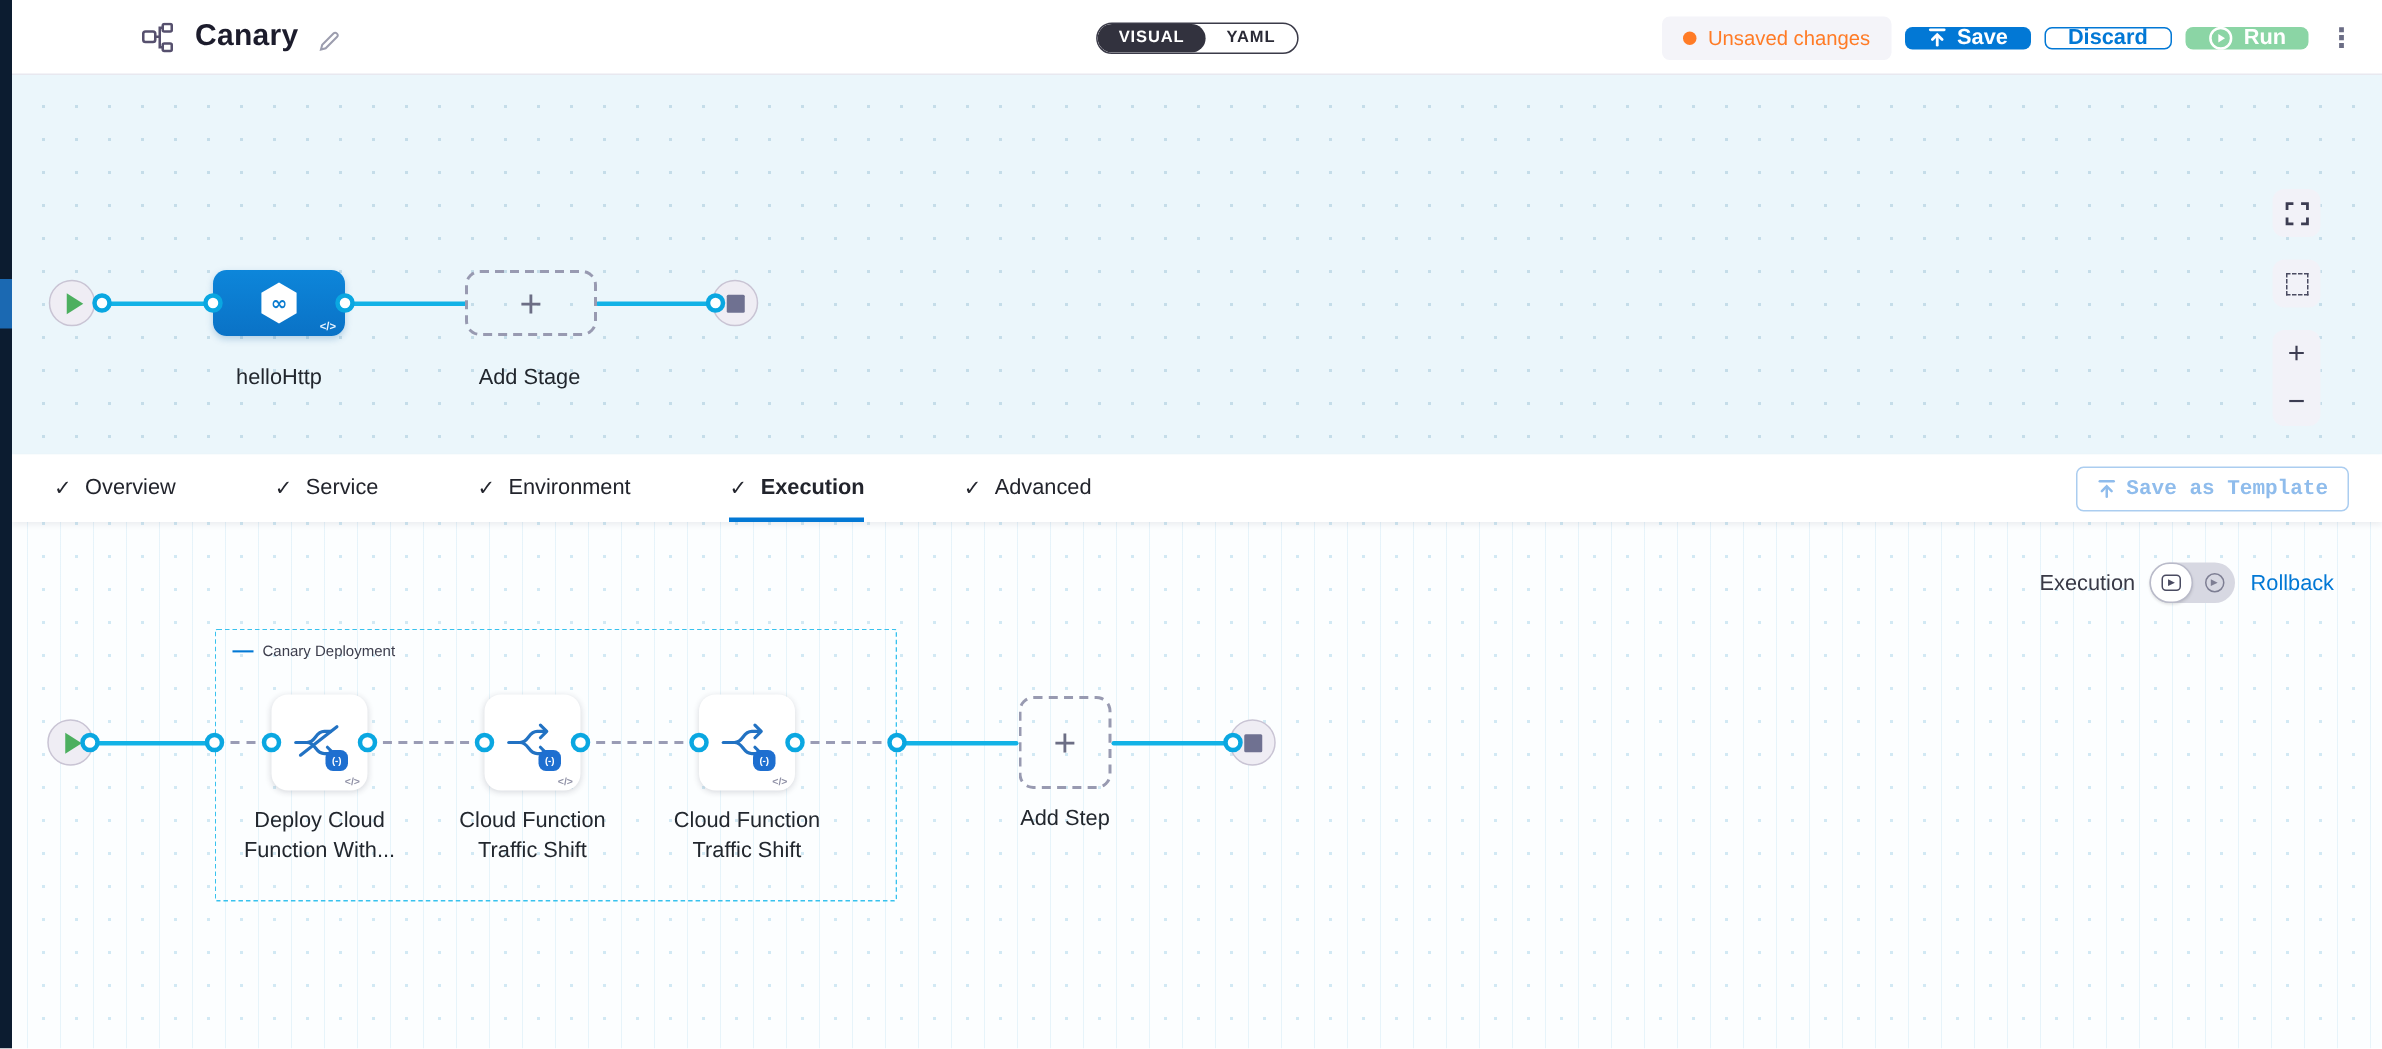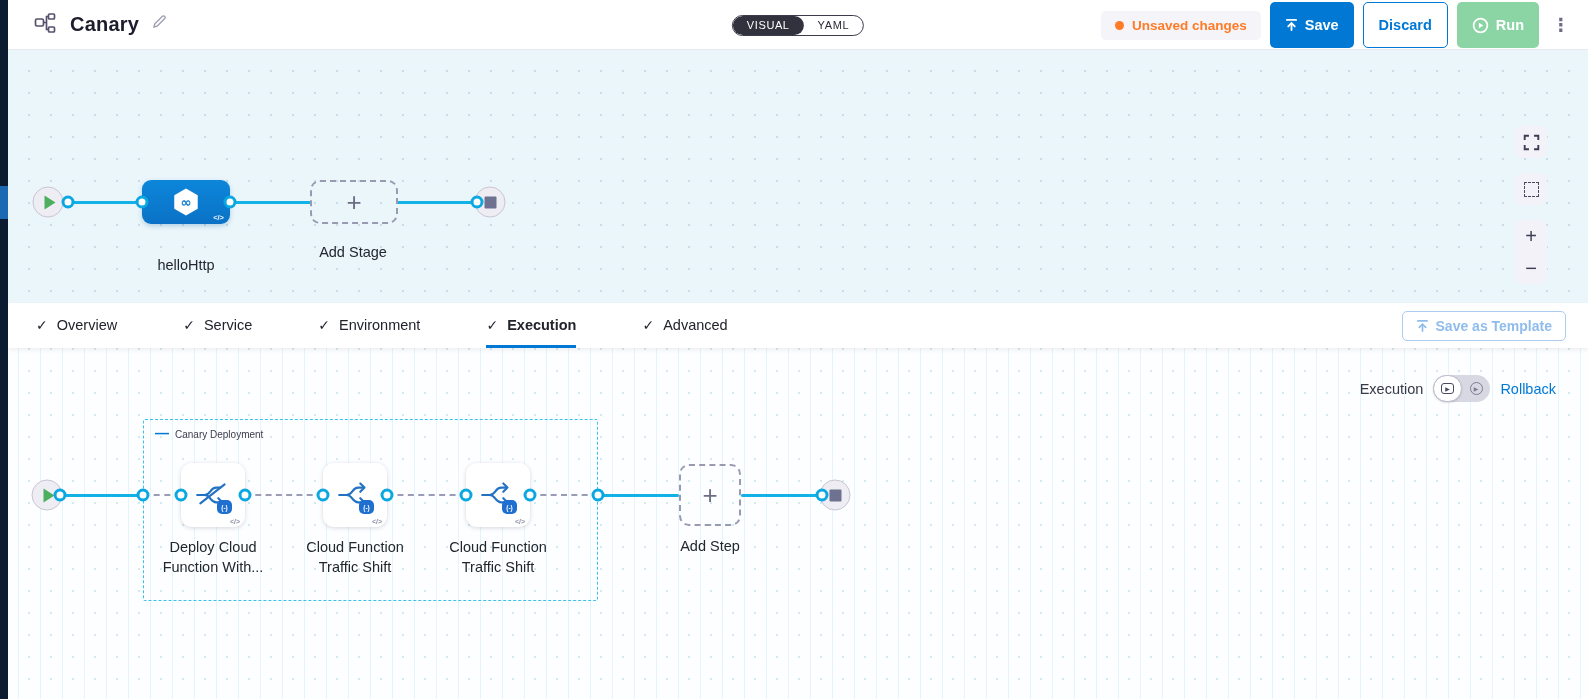--- a/index.html
+++ b/index.html
@@ -6,52 +6,52 @@
   html,body { width:1588px; height:699px; }
   body { font-family: "Liberation Sans", "DejaVu Sans", sans-serif; background:#fff; overflow:hidden; }
   #app { position:relative; width:1588px; height:699px; background:#fff; }
 
   
   .leftrail { position:absolute; left:0; top:0; width:8px; height:699px; background:#0c1c30; z-index:20; }
   .leftrail .indicator { position:absolute; left:0; top:186px; width:8px; height:33px; background:#1b69b2; }
 
   
   .header { position:absolute; left:8px; top:0; right:0; height:50px; background:#fff; border-bottom:1px solid #e8e8ef; z-index:10; display:flex; align-items:center; }
-  .title-wrap { display:flex; align-items:flex-start; gap:10px; padding-left:26px; }
+  .title-wrap { display:flex; align-items:flex-end; gap:10px; padding-left:42px;margin-left:44px; }
   .page-title { font-size:20px; font-weight:700; color:#1c1c2c; letter-spacing:.2px; }
   .pencil { margin-left:2px; display:flex; align-items:center; }
 
   .mode-toggle { position:absolute; left:50%; top:15px; transform:translateX(-50%); display:flex; border:1px solid #3b3b49; border-radius:11px; background:#fff; overflow:hidden; height:21px; }
-  .mode-seg { font-size:11px; font-weight:400; letter-spacing:.6px; padding:3px 14px 0; color:#2a2a36; cursor:pointer; }
+  .mode-seg { font-size:11px; font-weight:700; letter-spacing:.6px; padding:3px 14px 0; color:#2a2a36; cursor:pointer; }
   .mode-seg.active { background:#32323e; color:#fff; border-radius:11px; }
 
   .header-right { position:absolute; right:14px; top:0; height:50px; display:flex; align-items:center; gap:9px; }
   .unsaved { display:flex; align-items:center; gap:8px; background:#f4f4f9; border-radius:5px; padding:7px 14px; }
   .unsaved .dot { width:9px; height:9px; border-radius:50%; background:#ff7b26; }
-  .unsaved .txt { color:#ff7b26; font-size:13.5px; font-weight:700; }
-  .btn { display:flex; align-items:center; gap:7px; height:46px; padding:0 15px; border-radius:5px; font-size:14.5px; font-weight:700; cursor:pointer; border:none; }
+  .unsaved .txt { color:#ff7b26; font-size:13.5px; font-weight:400; }
+  .btn { display:flex; align-items:center; gap:7px; height:15px; padding:0 15px; border-radius:5px; font-size:14.5px; font-weight:700; cursor:pointer; border:none; }
   .btn-save { background:#0278d5; color:#fff; }
   .btn-discard { background:#fff; color:#0278d5; border:1.5px solid #0278d5; }
   .btn-run { background:#8bd5a5; color:#fff; }
   .kebab { color:#6b6d85; font-size:18px; font-weight:700; padding:0 4px; cursor:pointer; letter-spacing:0; }
 
   
   .canvas-top { position:absolute; left:8px; top:50px; right:0; height:253px; background:#ebf6fb;
     background-image: radial-gradient(circle, #c5dde9 1px, rgba(0,0,0,0) 1.3px);
     background-size:22px 22px; background-position:10px 10px; }
 
   
   .tabbar { position:absolute; left:8px; top:303px; right:0; height:45px; background:#fff; z-index:9;
     box-shadow:0 2px 4px rgba(30,30,60,.07); display:flex; align-items:stretch; padding-left:28px; }
   .tab { display:flex; align-items:center; gap:9px; margin-right:66px; cursor:pointer; border-bottom:3px solid transparent; padding-top:2px; }
   .tab .chk { color:#24262e; font-size:14px; font-weight:700; }
   .tab .lbl { color:#22242c; font-size:14.5px;text-align:center; }
   .tab.active { border-bottom-color:#0278d5; }
   .tab.active .lbl { font-weight:700; }
-  .save-template { position:absolute; right:22px; top:8px; height:30px; display:flex; align-items:center; gap:7px; padding:0 13px; border:1px solid #abcdf0; border-radius:5px; color:#8fbcec; font-size:14px; font-weight:600; background:#fff; cursor:pointer; }
+  .save-template { position:absolute; right:22px; top:8px; height:30px; display:flex; align-items:center; gap:7px; padding:0 13px; border:1px solid #abcdf0; border-radius:5px; color:#8fbcec; font-size:14px; font-weight:600; background:#fff; cursor:pointer;font-family:Liberation Mono, monospace; }
 
   
   .canvas-bottom { position:absolute; left:8px; top:348px; right:0; bottom:0; background:#fcfeff;
     background-image:
       radial-gradient(circle, #d2e9f4 1.1px, rgba(0,0,0,0) 1.3px),
       linear-gradient(90deg, rgba(196,228,243,.38) 1px, rgba(0,0,0,0) 1px);
     background-size:22px 22px, 22px 100%;
     background-position:10px 12px, 10px 0; }
 
   
@@ -179,21 +179,21 @@
         </svg>
       </span>
       <span class="codemark">&lt;/&gt;</span>
     </div>
 
     <div class="port" style="left:60px; top:152px;"></div>
     <div class="port" style="left:134px; top:152px;"></div>
     <div class="port" style="left:222px; top:152px;"></div>
     <div class="port" style="left:469px; top:152px;"></div>
 
-    <div class="node-label" style="left:178px; top:205px;">helloHttp</div>
+    <div class="node-label" style="left:178px; top:192px;">helloHttp</div>
 
     <div class="dashed-box" style="left:302px; top:130px; width:88px; height:44px;">
       <span class="plus">+</span>
     </div>
     <div class="node-label" style="left:345px; top:192px;">Add Stage</div>
 
     <div class="endpoint" style="left:482px; top:152px;">
       <span class="stop-sq"></span>
     </div>
 

